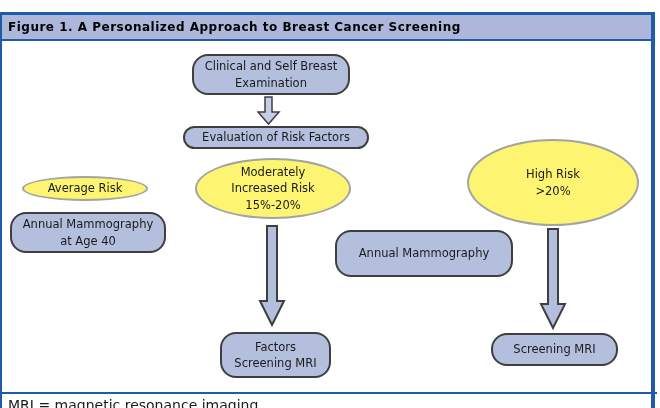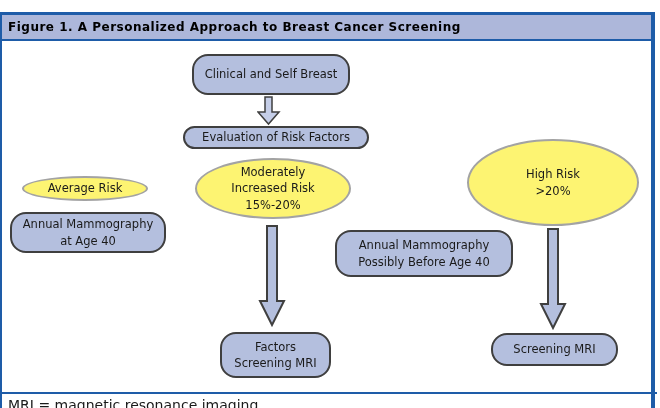--- a/index.html
+++ b/index.html
@@ -53,20 +53,21 @@
 
 <div class="stage">
   <div class="frame">
 
     <div class="titlebar">
       <span>Figure 1. A Personalized Approach to Breast Cancer Screening</span>
     </div>
 
     <div class="node box" id="clinical">
       <span>Clinical and Self Breast</span>
+      <span>Examination</span>
     </div>
 
     <svg class="arrow" id="arrow-top" width="24" height="30" viewBox="0 0 24 30">
       <polygon points="8,1 15,1 15,16 22,16 11.5,28 1,16 8,16" fill="#c5cee8" stroke="#3f3f3f" stroke-width="1.5" stroke-linejoin="miter"></polygon>
     </svg>
 
     <div class="node ellipse" id="avg-ellipse">
       <span>Average Risk</span>
     </div>
 
@@ -85,21 +86,20 @@
       <span>&gt;20%</span>
     </div>
 
     <div class="node box" id="annual40">
       <span>Annual Mammography</span>
       <span>at Age 40</span>
     </div>
 
     <div class="node box" id="annual-before">
       <span>Annual Mammography</span>
-      <span>Possibly Before Age 40</span>
     </div>
 
 
     <svg class="arrow" id="arrow-mid" width="28" height="102" viewBox="0 0 28 102">
       <polygon points="9,1 19,1 19,76 26,76 14,100 2,76 9,76" fill="#b4bfde" stroke="#3f3f3f" stroke-width="2" stroke-linejoin="miter"></polygon>
     </svg>
 
     <svg class="arrow" id="arrow-right" width="28" height="102" viewBox="0 0 28 102">
       <polygon points="9,1 19,1 19,76 26,76 14,100 2,76 9,76" fill="#b4bfde" stroke="#3f3f3f" stroke-width="2" stroke-linejoin="miter"></polygon>
     </svg>

